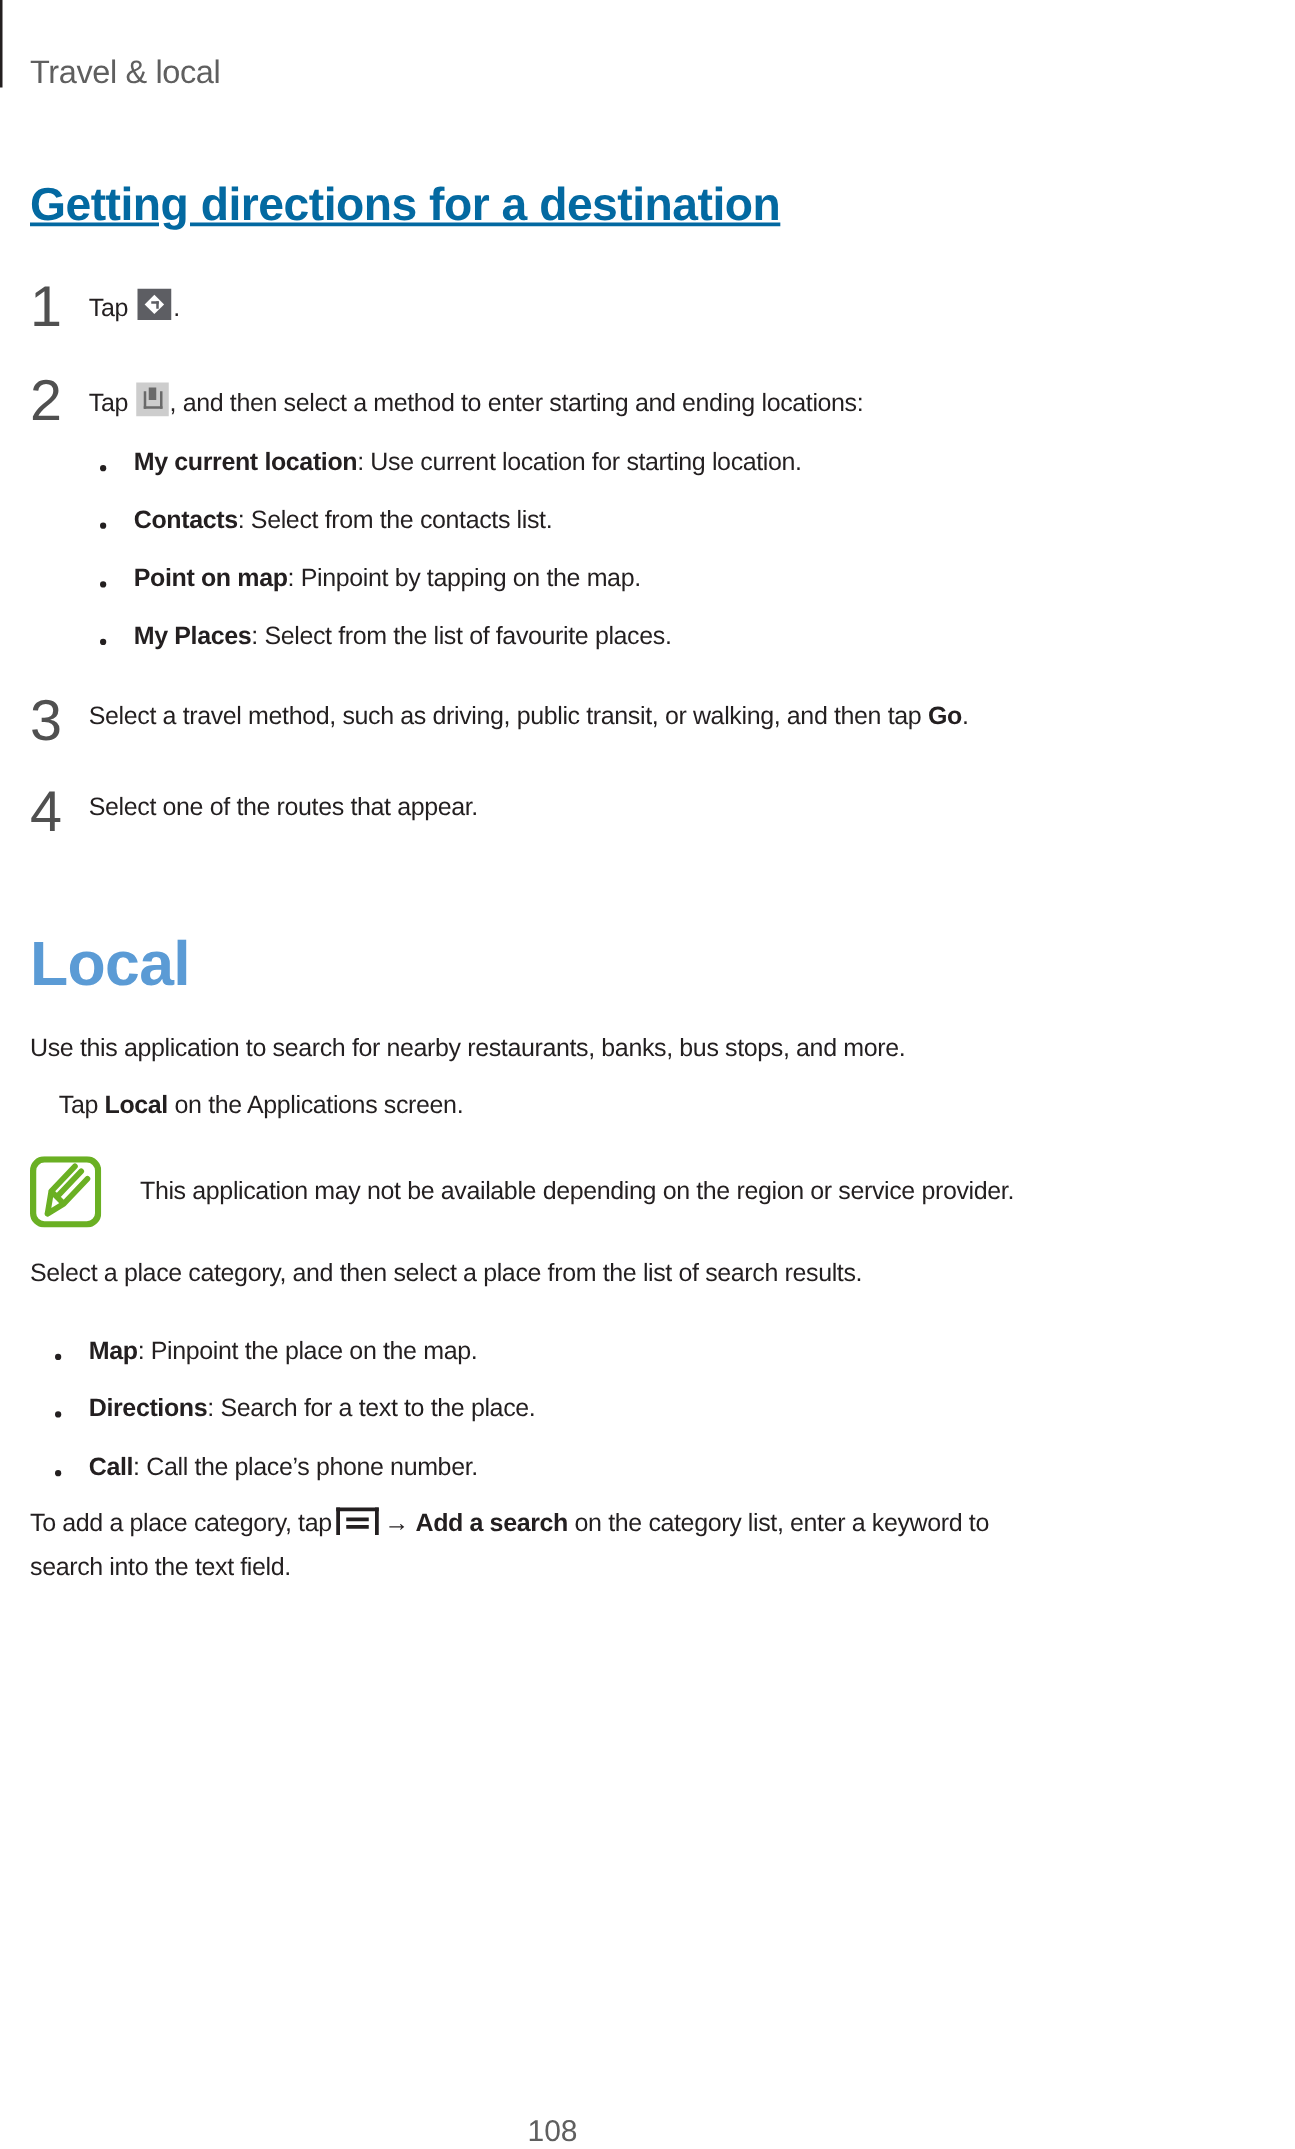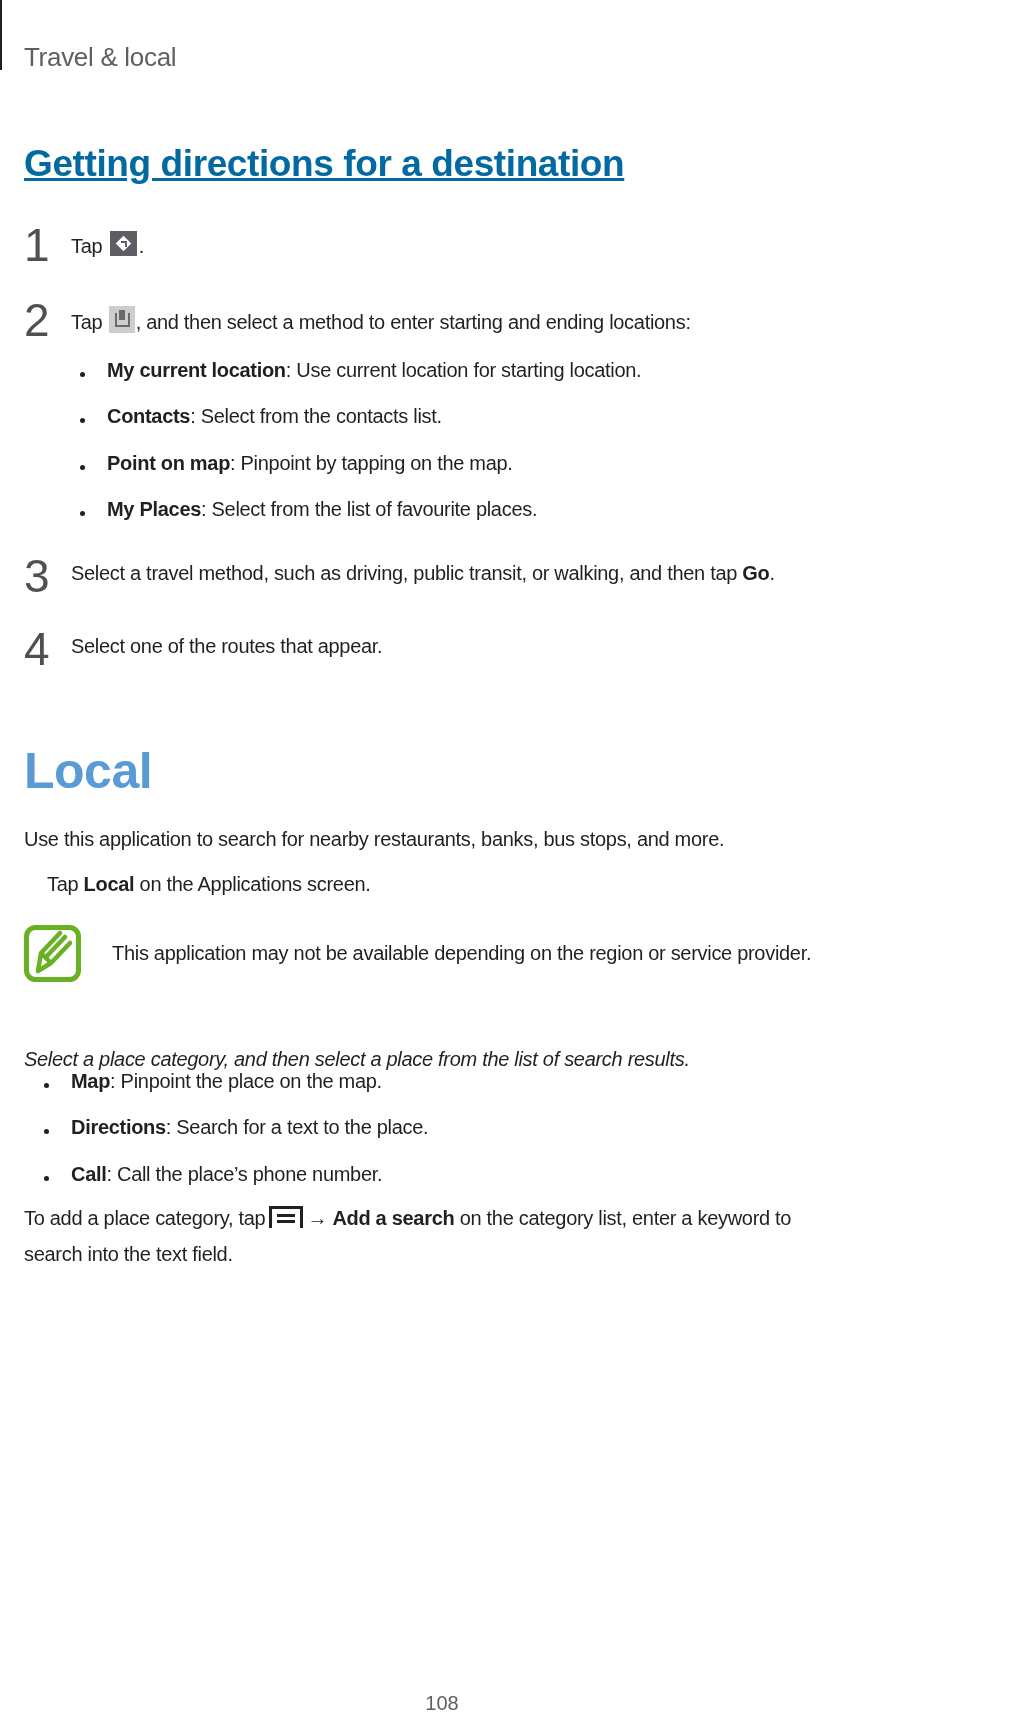--- a/index.html
+++ b/index.html
@@ -46,21 +46,21 @@
     display: inline-block; width: 34px; height: 22px; position: relative; vertical-align: -3px; margin: 0 4px;
     border-left: 3px solid #231f20; border-top: 3px solid #231f20; border-right: 3px solid #231f20; box-sizing: border-box;
   }
   .icon-menu::before, .icon-menu::after {
     content: ""; position: absolute; left: 5px; width: 18px; height: 3px; background: #231f20;
   }
   .icon-menu::before { top: 5px; }
   .icon-menu::after { top: 11px; }
 
   .note-icon { left: 24px; top: 925px; width: 57px; height: 57px; }
-  .page-number { left: 0; width: 884px; top: 1692px; text-align: center; font-size: 20px; color: #5f5f5f; }
+  .page-number { left: 0; width: 884px; top: 1692px; text-align: center; font-size: 24px; color: #5f5f5f; }
 </style>
 </head>
 <body>
 
 <div class="abs header-rule"></div>
 <div class="abs header-title">Travel &amp; local</div>
 
 <div class="abs section-title-1">Getting directions for a destination</div>
 
 <div class="abs step-num" style="left:24px; top:222px;">1</div>
@@ -97,21 +97,21 @@
 
 <div class="abs text" style="left:24px; top:828px;">Use this application to search for nearby restaurants, banks, bus stops, and more.</div>
 <div class="abs text" style="left:24px; top:873px;margin-left:23px;"><span>Tap </span><b>Local</b><span> on the Applications screen.</span></div>
 
 <svg class="abs note-icon" viewBox="0 0 57 57">
   <rect x="2.5" y="2.5" width="52" height="52" rx="9" ry="9" fill="none" stroke="#6ab023" stroke-width="5"></rect>
   <path d="M14 46 L17 28 L36 8 M22 32 L41 12 M17 28 L27 38 M14 46 L27 38 L46 18" fill="none" stroke="#6ab023" stroke-width="4.5" stroke-linejoin="round" stroke-linecap="round"></path>
 </svg>
 <div class="abs text" style="left:112px; top:942px;">This application may not be available depending on the region or service provider.</div>
 
-<div class="abs text" style="left:24px; top:1048px;font-style:italic;">Select a place category, and then select a place from the list of search results.</div>
+<div class="abs text" style="left:24px; top:1008px;">Select a place category, and then select a place from the list of search results.</div>
 
 <div class="abs bullet-dot" style="left:44px; top:1083px;"></div>
 <div class="abs text" style="left:71px; top:1070px;"><b>Map</b><span>: Pinpoint the place on the map.</span></div>
 
 <div class="abs bullet-dot" style="left:44px; top:1129px;"></div>
 <div class="abs text" style="left:71px; top:1116px;"><b>Directions</b><span>: Search for a text to the place.</span></div>
 
 <div class="abs bullet-dot" style="left:44px; top:1176px;"></div>
 <div class="abs text" style="left:71px; top:1163px;"><b>Call</b><span>: Call the place’s phone number.</span></div>
 

